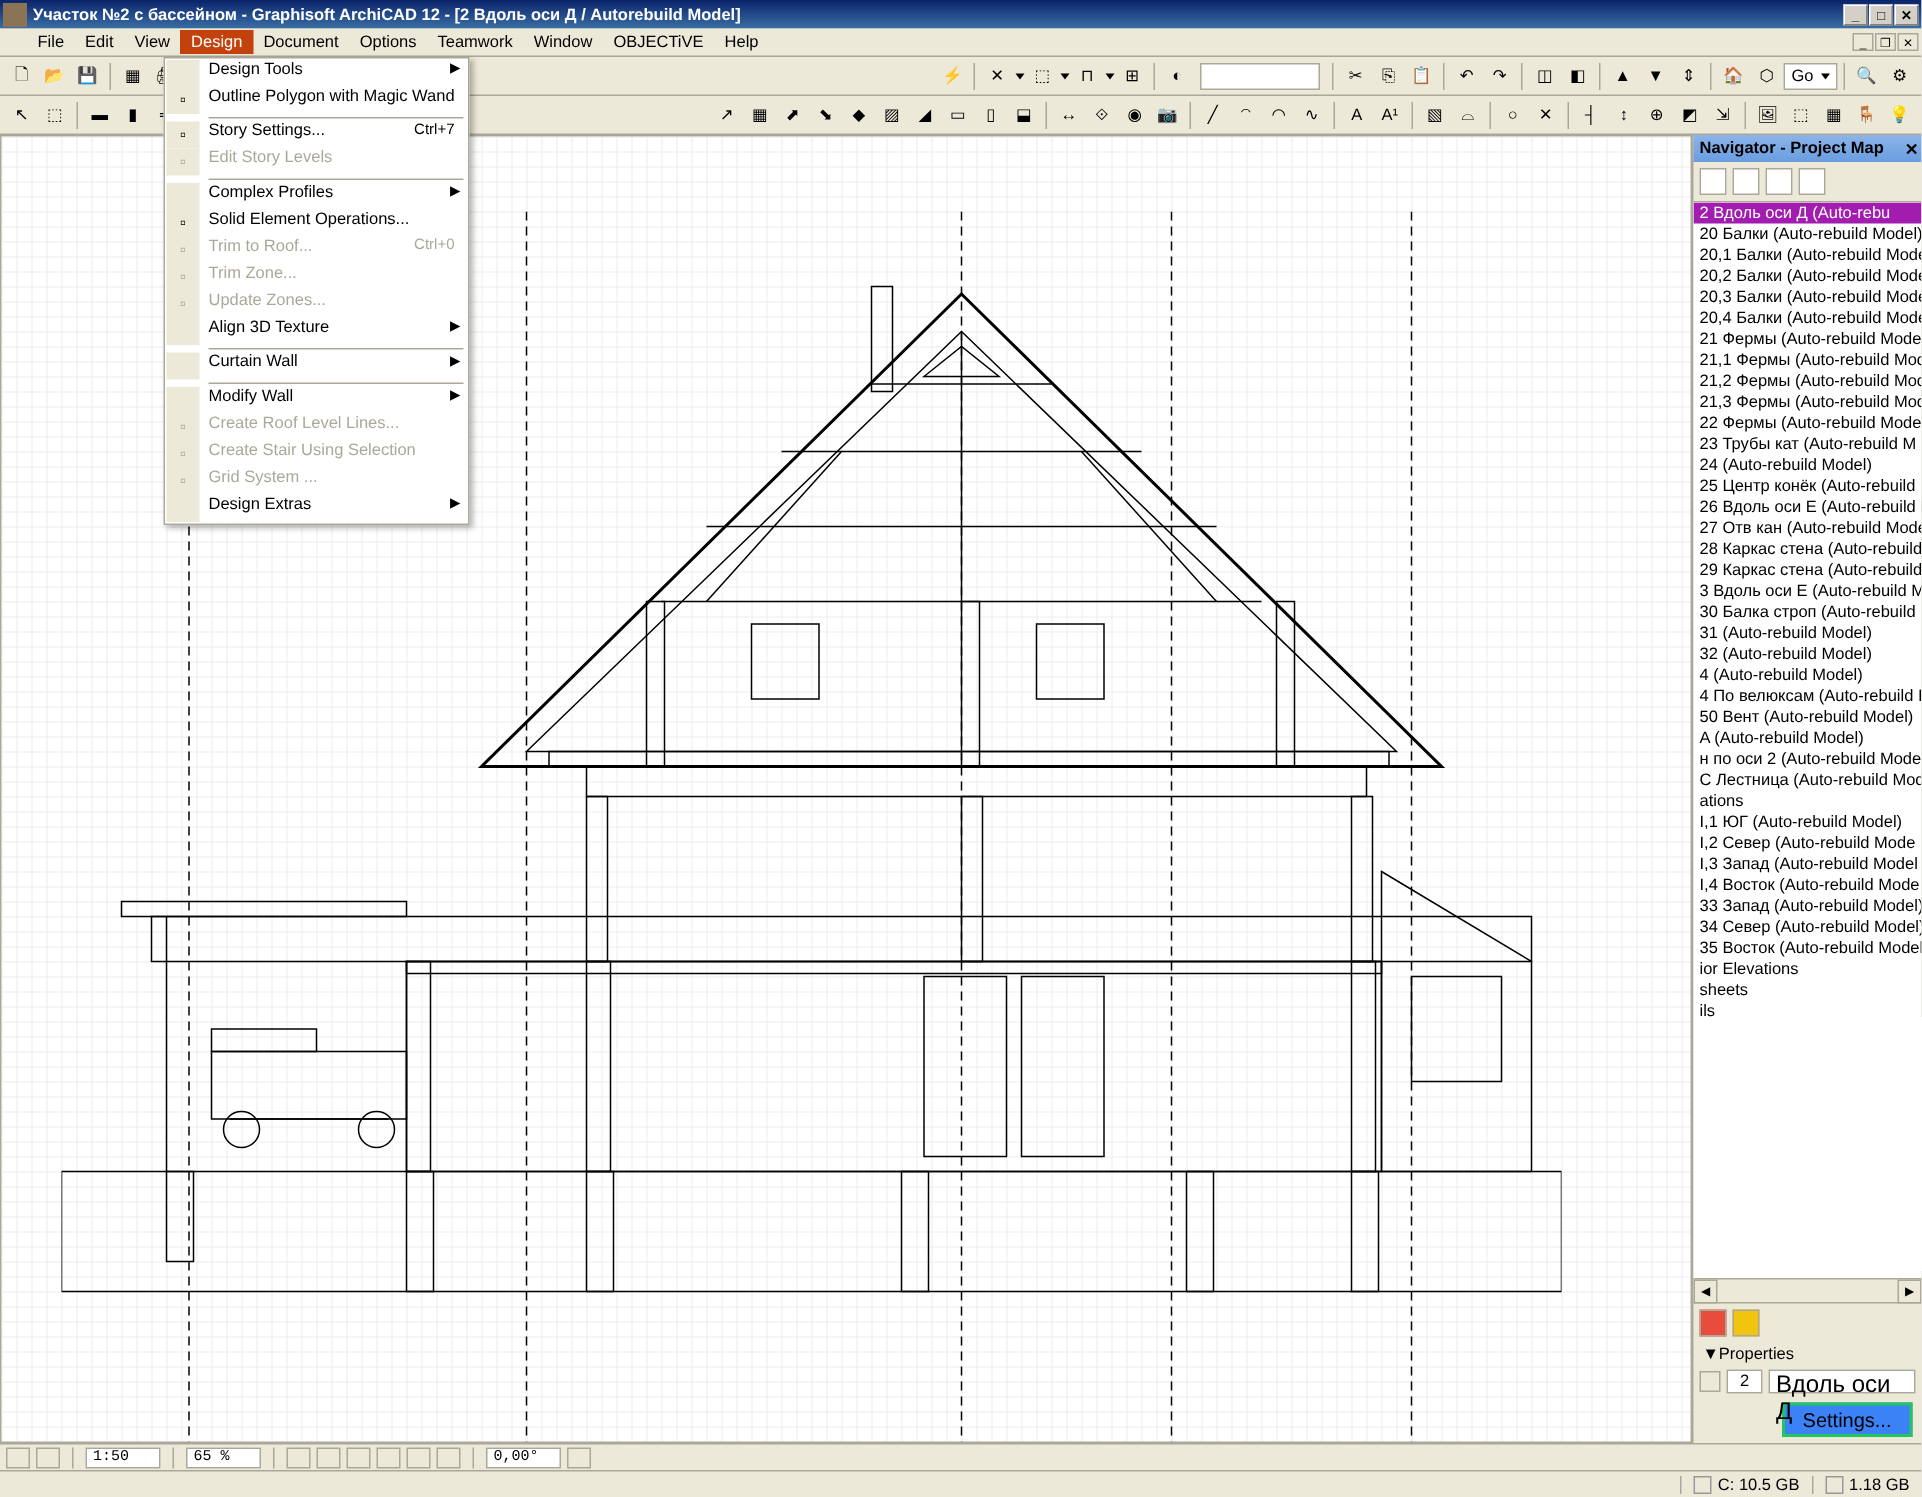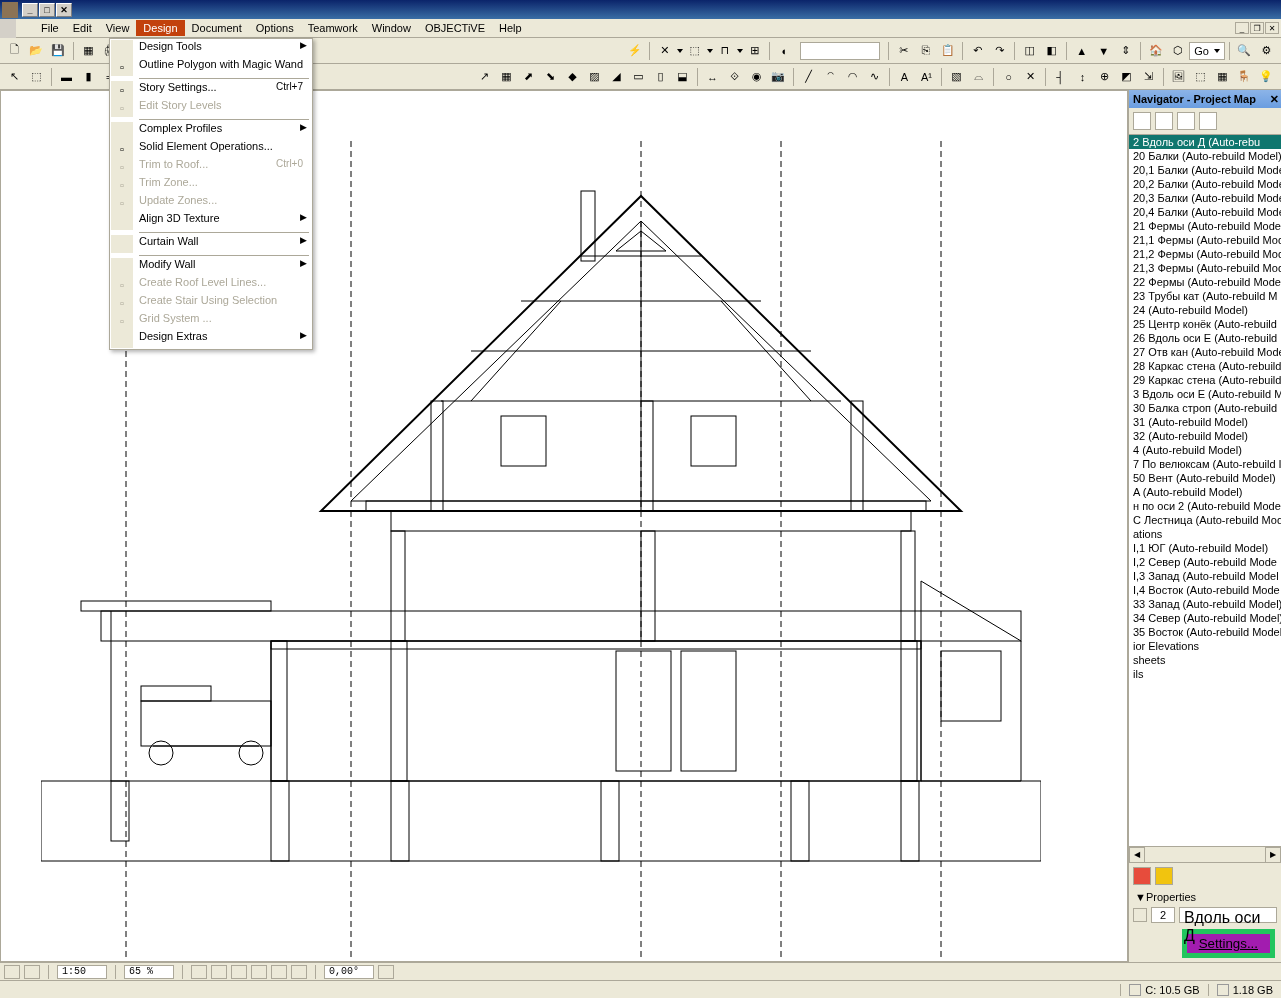--- a/index.html
+++ b/index.html
@@ -4,21 +4,21 @@
 <style>
 * { box-sizing: border-box; font-family: Tahoma, Arial, sans-serif; }
 body { margin: 0; background: #d4d0c8; overflow: hidden; font-size: 11px; width: 1281px; height: 998px; position: relative; }
 
 .titlebar { background: linear-gradient(to bottom, #0a246a, #3a6ea5); color: #fff; height: 19px; display: flex; align-items: center; padding: 0 2px; font-size: 11px; font-weight: bold; }
 .titlebar .icon { width: 16px; height: 16px; background: #8b7355; margin-right: 4px; }
 .titlebar .title-text { flex: 1; }
 .titlebar .win-controls { display: flex; gap: 1px; }
 .titlebar .win-btn { width: 16px; height: 14px; background: #d4d0c8; border: 1px solid #fff; border-right-color: #808080; border-bottom-color: #808080; display: flex; align-items: center; justify-content: center; font-size: 9px; color: #000; cursor: pointer; }
 
-.menubar { background: #ece9d8; height: 19px; display: flex; align-items: center; border-bottom: 1px solid #aca899; padding-left: 18px; position: relative; margin-left: 16px; }
+.menubar { background: #ece9d8; height: 19px; display: flex; align-items: center; border-bottom: 1px solid #aca899; padding-left: 18px; position: relative; }
 .menubar .menu-item { padding: 2px 7px; cursor: pointer; }
 .menubar .menu-item.active { background: #c2410c; color: #fff; }
 .menubar .doc-controls { position: absolute; right: 2px; display: flex; gap: 1px; }
 .menubar .doc-btn { width: 14px; height: 12px; background: #ece9d8; border: 1px solid #aca899; font-size: 8px; display: flex; align-items: center; justify-content: center; cursor: pointer; }
 
 .toolbar-row { background: #ece9d8; height: 26px; display: flex; align-items: center; border-bottom: 1px solid #aca899; padding: 0 4px; gap: 1px; }
 .tool-btn { width: 21px; height: 21px; border: 1px solid transparent; display: flex; align-items: center; justify-content: center; cursor: pointer; }
 .tool-sep { width: 1px; height: 18px; background: #aca899; margin: 0 3px; }
 .tool-dropdown-arrow { display:inline-block; width: 0; height: 0; border-left: 3px solid transparent; border-right: 3px solid transparent; border-top: 4px solid #000; margin-left: 1px; }
 .tool-blank { width: 80px; height: 18px; border:1px solid #aca899; margin:0 4px; background:#fff;}
@@ -35,35 +35,35 @@
 .house-drawing polygon, .house-drawing line, .house-drawing rect { stroke: #000; fill: none; }
 .hatch { fill: url(#hatch); }
 
 .navigator { width: 153px; background: #ece9d8; border-left: 1px solid #aca899; display: flex; flex-direction: column; }
 .nav-title { background: linear-gradient(to bottom,#8cb4e8,#6a9de0); color: #000; height: 18px; display: flex; align-items: center; padding: 0 4px; font-weight: bold; font-size: 11px; position:relative; }
 .nav-title .close { position:absolute; right:2px; cursor:pointer; }
 .nav-icons { display:flex; gap: 4px; padding: 4px; border-bottom:1px solid #aca899; }
 .nav-icons .nav-icon { width: 18px; height: 18px; border: 1px solid #aca899; cursor:pointer; background:#fff; }
 .nav-tree { flex: 1; background: #fff; overflow-y: auto; overflow-x: hidden; font-size: 11px; }
 .nav-item { white-space: nowrap; padding: 1px 4px; cursor: pointer; }
-.nav-item.sel { background: #0f766e; color: #fff; }
+.nav-item.sel { background: #a21caf; color: #fff; }
 .nav-hscroll { height: 16px; background: #ece9d8; border-top: 1px solid #aca899; display: flex; align-items: center; }
 .nav-hscroll .arrow { width: 16px; height: 16px; border: 1px solid #aca899; display:flex; align-items:center; justify-content:center; font-size:8px; cursor:pointer; }
 .nav-hscroll .track { flex:1; background: #ddd;}
 
 .prop-panel { border-top: 1px solid #aca899; }
 .prop-icons { display:flex; padding:4px; gap:4px; }
 .prop-icons .pi { width:18px; height:18px; border:1px solid #aca899; cursor:pointer; }
 .prop-icons .pi.red { background:#e74c3c; }
 .prop-icons .pi.yel { background:#f1c40f; }
 .prop-header { display:flex; align-items:center; padding: 2px 6px; font-size:11px; }
 .prop-row { display:flex; align-items:center; padding: 2px 4px; gap:4px; }
 .prop-row input { width: 24px; height:16px; font-size:11px; text-align:center; border:1px solid #aca899; }
 .prop-name { flex:1; background:#fff; border:1px solid #aca899; padding:1px 4px; height:16px; font-size:16px;}
-.settings-btn { margin: 4px; padding: 2px 12px; border: 5px solid #22c55e; background:#a21caf; cursor:pointer; display:block; margin-left:auto; margin-right:6px;text-decoration:underline; }
+.settings-btn { margin: 4px; padding: 2px 12px; border: 2px solid #22c55e; background:#3b82f6; cursor:pointer; display:block; margin-left:auto; margin-right:6px; }
 
 .dropdown-menu { position: absolute; left: 109px; top: 38px; background: #fff; border: 1px solid #aca899; box-shadow: 2px 2px 4px rgba(0,0,0,0.3); z-index: 1000; width: 204px; padding: 1px; }
 .menu-row { display: flex; align-items: flex-start; height: 18px; cursor: pointer; font-size: 11px; position:relative; }
 .menu-row.disabled { color: #aca899; cursor: default; }
 .menu-row .micon { width: 22px; height: 18px; display: flex; align-items: center; justify-content: center; background: #ece9d8; margin-right: 6px; flex-shrink: 0; }
 .menu-row .mlabel { flex: 1; }
 .menu-row .mshort { padding-right: 8px; font-size: 10px; }
 .menu-row .marrow { position:absolute; right:4px; font-size:9px; }
 .menu-sep { height: 1px; background: #aca899; margin: 2px 2px 2px 28px; }
 
@@ -75,20 +75,21 @@
 .bottom-tools { position: absolute; bottom: 18px; left: 0; right: 0; height: 18px; background: #ece9d8; border-top: 1px solid #aca899; display: flex; align-items: center; padding: 0 4px; gap: 4px; }
 .bottom-tools .bt-input { width: 50px; height: 14px; background: #fff; border: 1px solid #aca899; font-size: 10px; padding: 0 4px; font-family: Liberation Mono, monospace;}
 .bottom-tools .bt-sep { width:1px; height:14px; background:#aca899; margin: 0 4px; }
 .bottom-tools .bt-btn { width:16px; height:14px; border:1px solid #aca899; cursor:pointer; }
 </style>
 </head>
 <body>
 
 <div class="titlebar">
   <div class="icon"></div>
+  <div class="title-text">Участок №2 с бассейном   - Graphisoft ArchiCAD 12 - [2 Вдоль оси Д / Autorebuild Model]</div>
   <div class="win-controls">
     <div class="win-btn">_</div>
     <div class="win-btn">□</div>
     <div class="win-btn">✕</div>
   </div>
 </div>
 
 <div class="menubar">
   <div class="menu-item">File</div>
   <div class="menu-item">Edit</div>
@@ -397,21 +398,21 @@
         <div class="nav-item">25 Центр конёк (Auto-rebuild</div>
         <div class="nav-item">26 Вдоль оси Е (Auto-rebuild I</div>
         <div class="nav-item">27 Отв кан (Auto-rebuild Mode</div>
         <div class="nav-item">28 Каркас стена (Auto-rebuild</div>
         <div class="nav-item">29 Каркас стена (Auto-rebuild</div>
         <div class="nav-item">3 Вдоль оси Е (Auto-rebuild M</div>
         <div class="nav-item">30 Балка строп (Auto-rebuild</div>
         <div class="nav-item">31 (Auto-rebuild Model)</div>
         <div class="nav-item">32 (Auto-rebuild Model)</div>
         <div class="nav-item">4 (Auto-rebuild Model)</div>
-        <div class="nav-item">7 По велюксам (Auto-rebuild I</div>
+        <div class="nav-item">4 По велюксам (Auto-rebuild I</div>
         <div class="nav-item">50 Вент (Auto-rebuild Model)</div>
         <div class="nav-item">A (Auto-rebuild Model)</div>
         <div class="nav-item">н по оси 2 (Auto-rebuild Mode</div>
         <div class="nav-item">С Лестница (Auto-rebuild Mod</div>
         <div class="nav-item">ations</div>
         <div class="nav-item">I,1 ЮГ (Auto-rebuild Model)</div>
         <div class="nav-item">I,2 Север (Auto-rebuild Mode</div>
         <div class="nav-item">I,3 Запад (Auto-rebuild Model</div>
         <div class="nav-item">I,4 Восток (Auto-rebuild Mode</div>
         <div class="nav-item">33 Запад (Auto-rebuild Model)</div>

